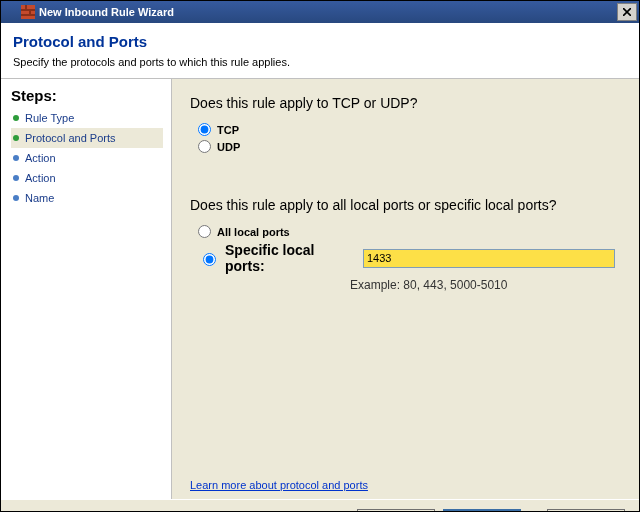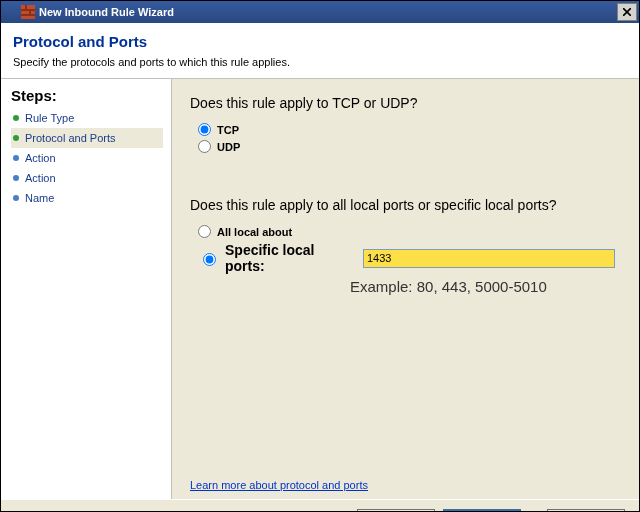--- a/index.html
+++ b/index.html
@@ -134,21 +134,21 @@
     flex: 1;
     max-width: 252px;
     height: 19px;
     font-size: 11px;
     padding: 0 3px;
     border: 1px solid #7f9db9;
     background: #fde047;
     font-family: Tahoma, sans-serif;
   }
   .example {
-    font-size: 15px;
+    font-size: 12px;
     color: #333;
     margin-left: 160px;
     margin-top: 2px;
   }
   .learn-link {
     position: absolute;
     bottom: 8px;
     left: 18px;
     font-size: 11px;
     color: #0033cc;
@@ -244,21 +244,21 @@
       <input type="radio" name="proto" style="">
       <label>UDP</label>
     </div>
 
     <div class="section-gap"></div>
 
     <div class="question">Does this rule apply to all local ports or specific local ports?</div>
 
     <div class="radio-row bold">
       <input type="radio" name="ports" style="">
-      <label>All local about</label>
+      <label>All local ports</label>
     </div>
     <div class="ports-row">
       <input type="radio" name="ports" checked="" style="">
       <label>Specific local ports:</label>
       <input type="text" class="ports-input" value="1433" style="">
     </div>
     <div class="example">Example: 80, 443, 5000-5010</div>
 
     <a class="learn-link">Learn more about protocol and ports</a>
   </div>

